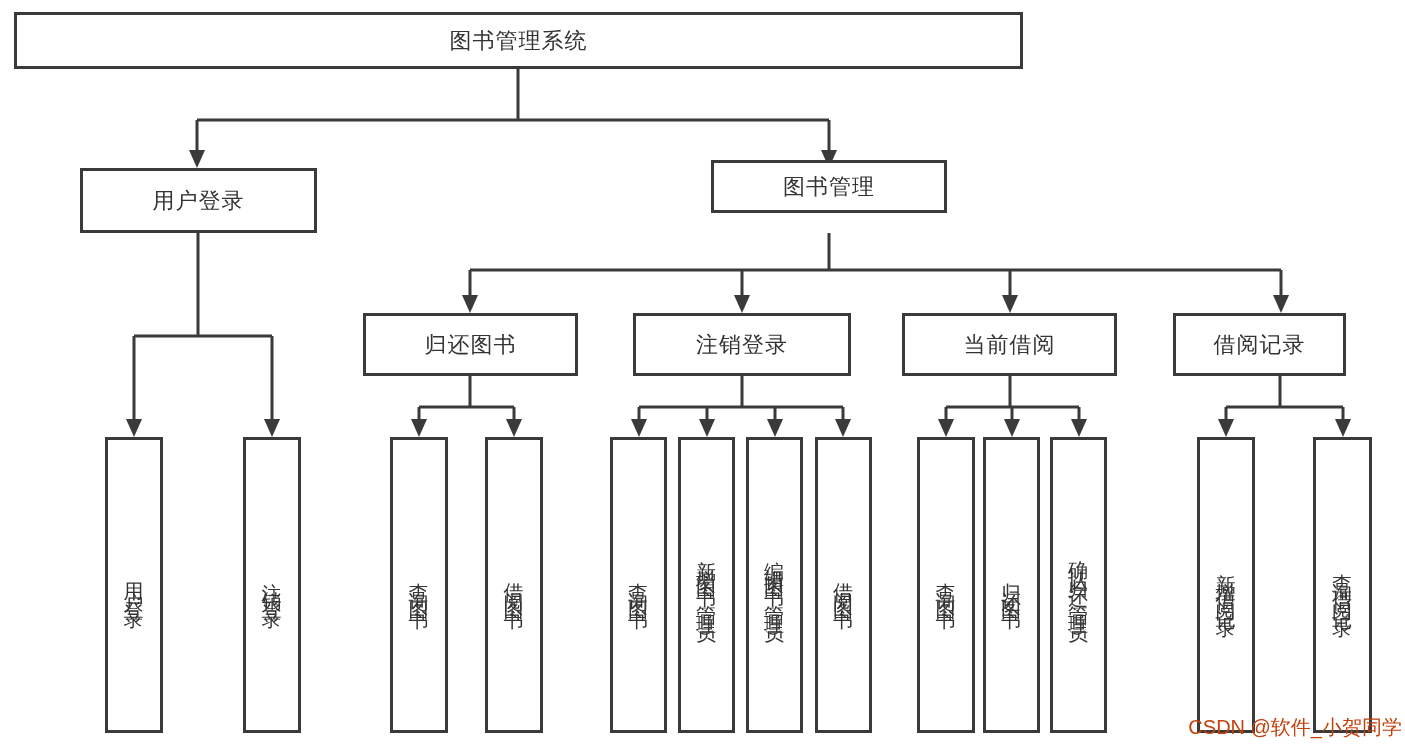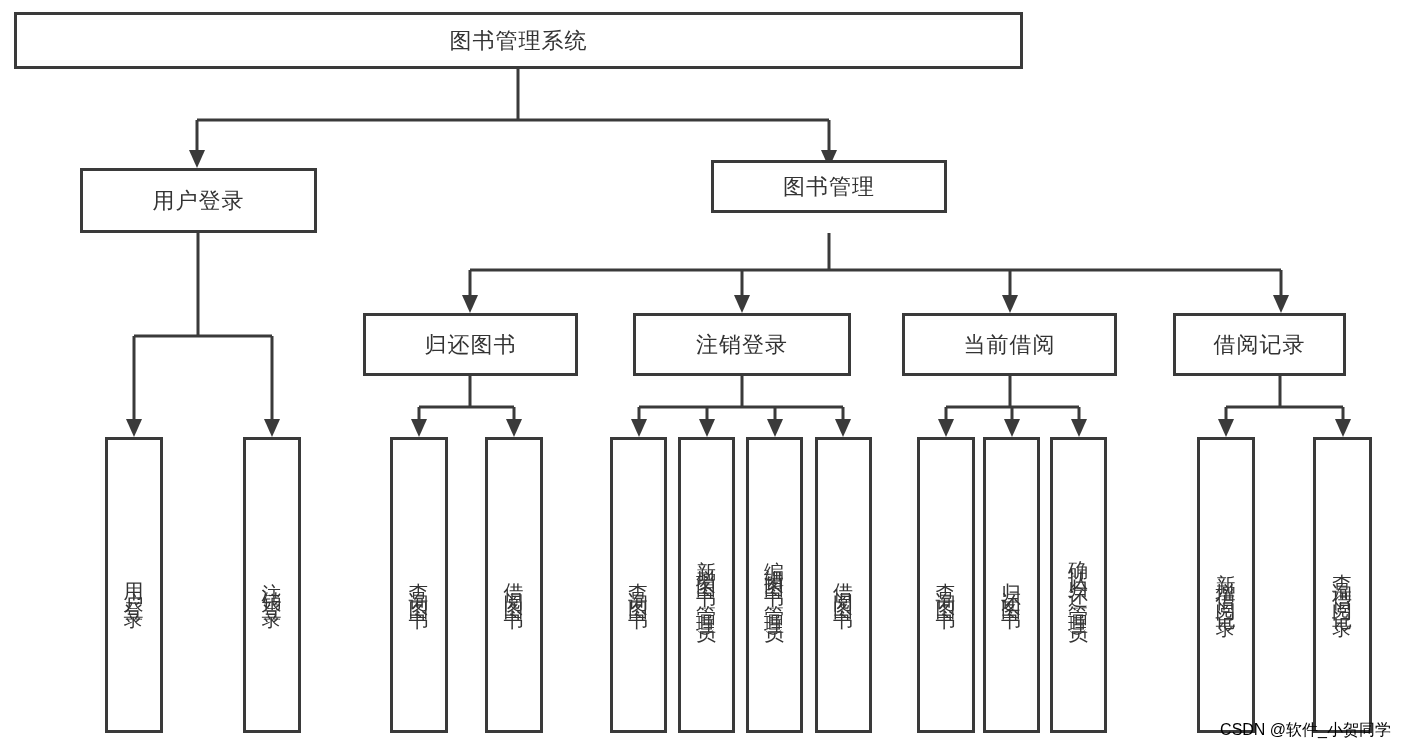--- a/index.html
+++ b/index.html
@@ -24,22 +24,22 @@
   }
   .hlabel { font-size:22px; letter-spacing:1px; white-space:nowrap; }
   .vlabel {
     writing-mode:vertical-rl;
     text-orientation:mixed;
     font-size:20px;
     letter-spacing:9px;
     line-height:1;
   }
   .watermark {
-    position:absolute; right:14px; bottom:6px;
-    font-size:16px; color:#000000;
+    position:absolute; right:3px; bottom:6px;
+    font-size:20px; color:#c2410c;
     z-index:3; white-space:nowrap;
   }
 </style>
 </head>
 <body>
 
 <div class="canvas">
 
   <svg class="connectors" width="1405" height="747">
 

